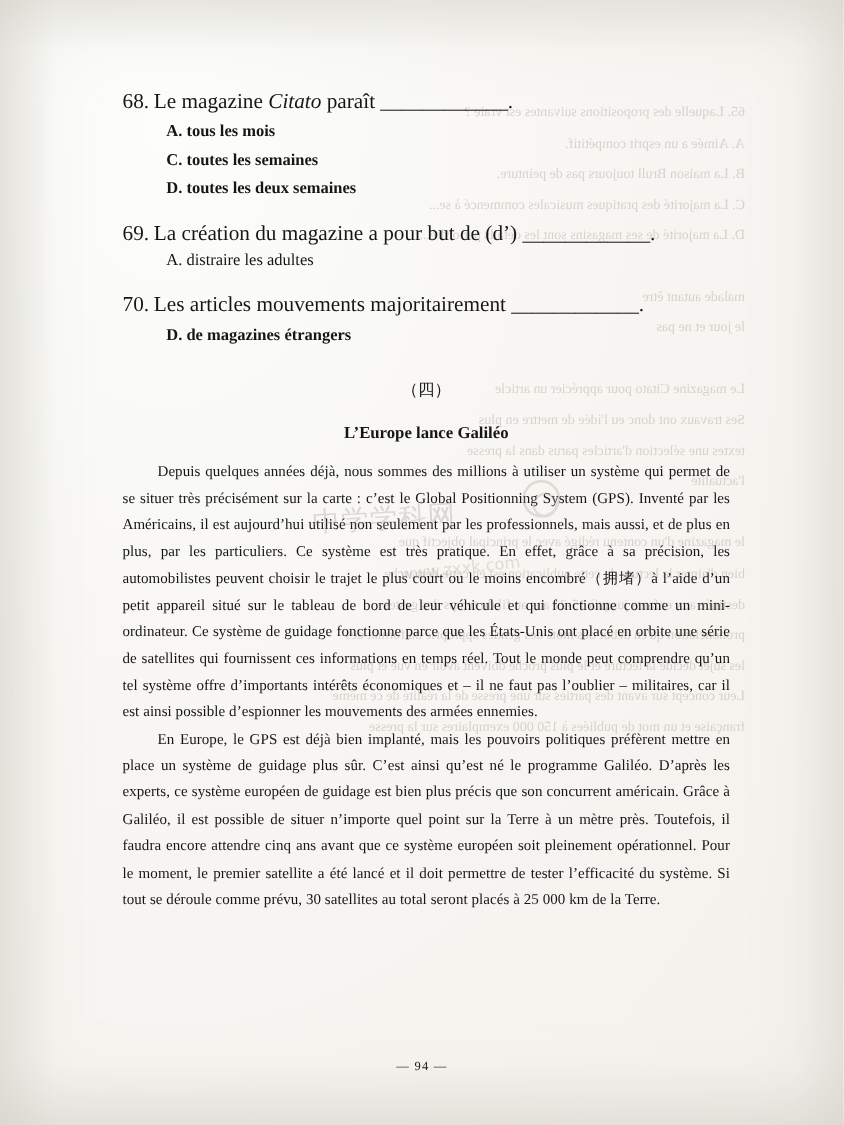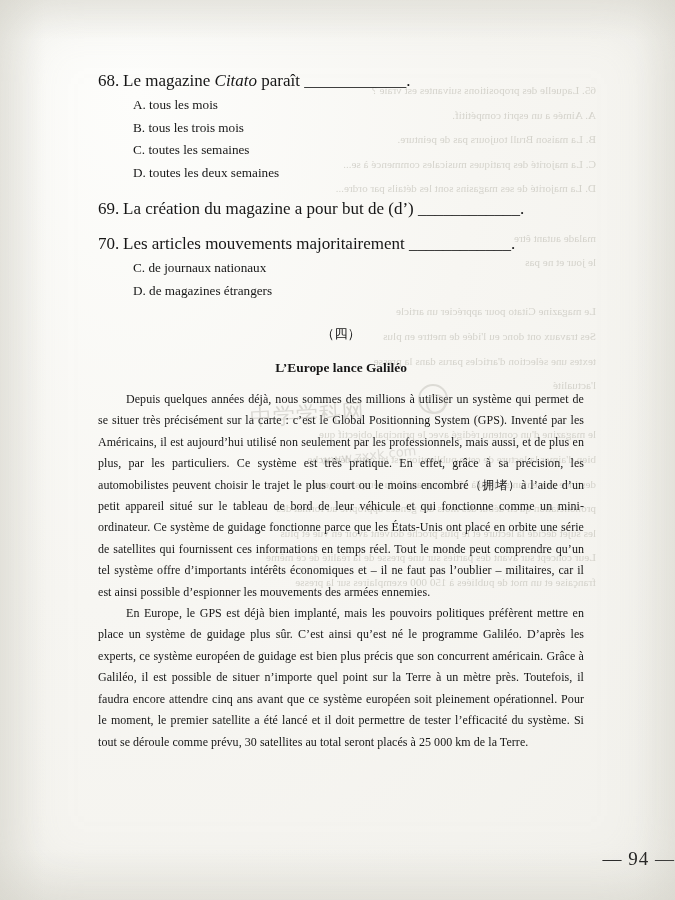--- a/index.html
+++ b/index.html
@@ -73,20 +73,21 @@
     display: inline-block;
     width: 25px;
   }
   .q-stem em {
     font-style: italic;
   }
   .opt-list {
     margin: 3px 0 0 0;
     padding: 0;
     list-style: none;
+    font-weight: bold;
   }
   .opt-list li {
     font-size: 13.2px;
     line-height: 22.5px;
     padding-left: 35px;
     white-space: pre;
   }
   .opt-row {
     display: flex;
     font-size: 13.2px;
@@ -125,22 +126,22 @@
   }
   .body-text p + p {
     margin-top: 0;
   }
 
   .page-number {
     position: absolute;
     left: 0;
     right: 0;
     top: 848px;
-    text-align: right;
-    font-size: 19px;
+    text-align: center;
+    font-size: 10px;
     letter-spacing: 1px;
   }
 
   
   .watermark {
     position: absolute;
     left: 250px;
     top: 390px;
     width: 250px;
     height: 120px;
@@ -219,36 +220,35 @@
 les sujet décidé la lecture et le plus proche doivent avoir en vue et plus
 Leur concept sur avant des parties sur une presse de la réalité de ce même
 française et un mot de publiées à 150 000 exemplaires sur la presse</div>
 
   <div class="content">
 
     <div class="q-block">
       <div class="q-stem"><span class="qnum">68.</span><span>Le magazine </span><em>Citato</em><span> paraît ____________.</span></div>
       <ul class="opt-list">
         <li>A. tous les mois</li>
-        <li>B. tous les trois mois</li>
         <li>C. toutes les semaines</li>
         <li>D. toutes les deux semaines</li>
       </ul>
     </div>
 
     <div class="q-block">
       <div class="q-stem"><span class="qnum">69.</span><span>La création du magazine a pour but de (d’) ____________.</span></div>
       <div class="opt-row">
+        <span class="col-a">A. distraire les adultes</span>
       </div>
     </div>
 
     <div class="q-block">
       <div class="q-stem"><span class="qnum">70.</span><span>Les articles mouvements majoritairement ____________.</span></div>
       <ul class="opt-list">
-        <li>C. de journaux nationaux</li>
         <li>D. de magazines étrangers</li>
       </ul>
     </div>
 
     <div class="section-head">
       <div class="section-num">（四）</div>
       <div class="section-title">L’Europe lance Galiléo</div>
     </div>
 
     <div class="body-text">

